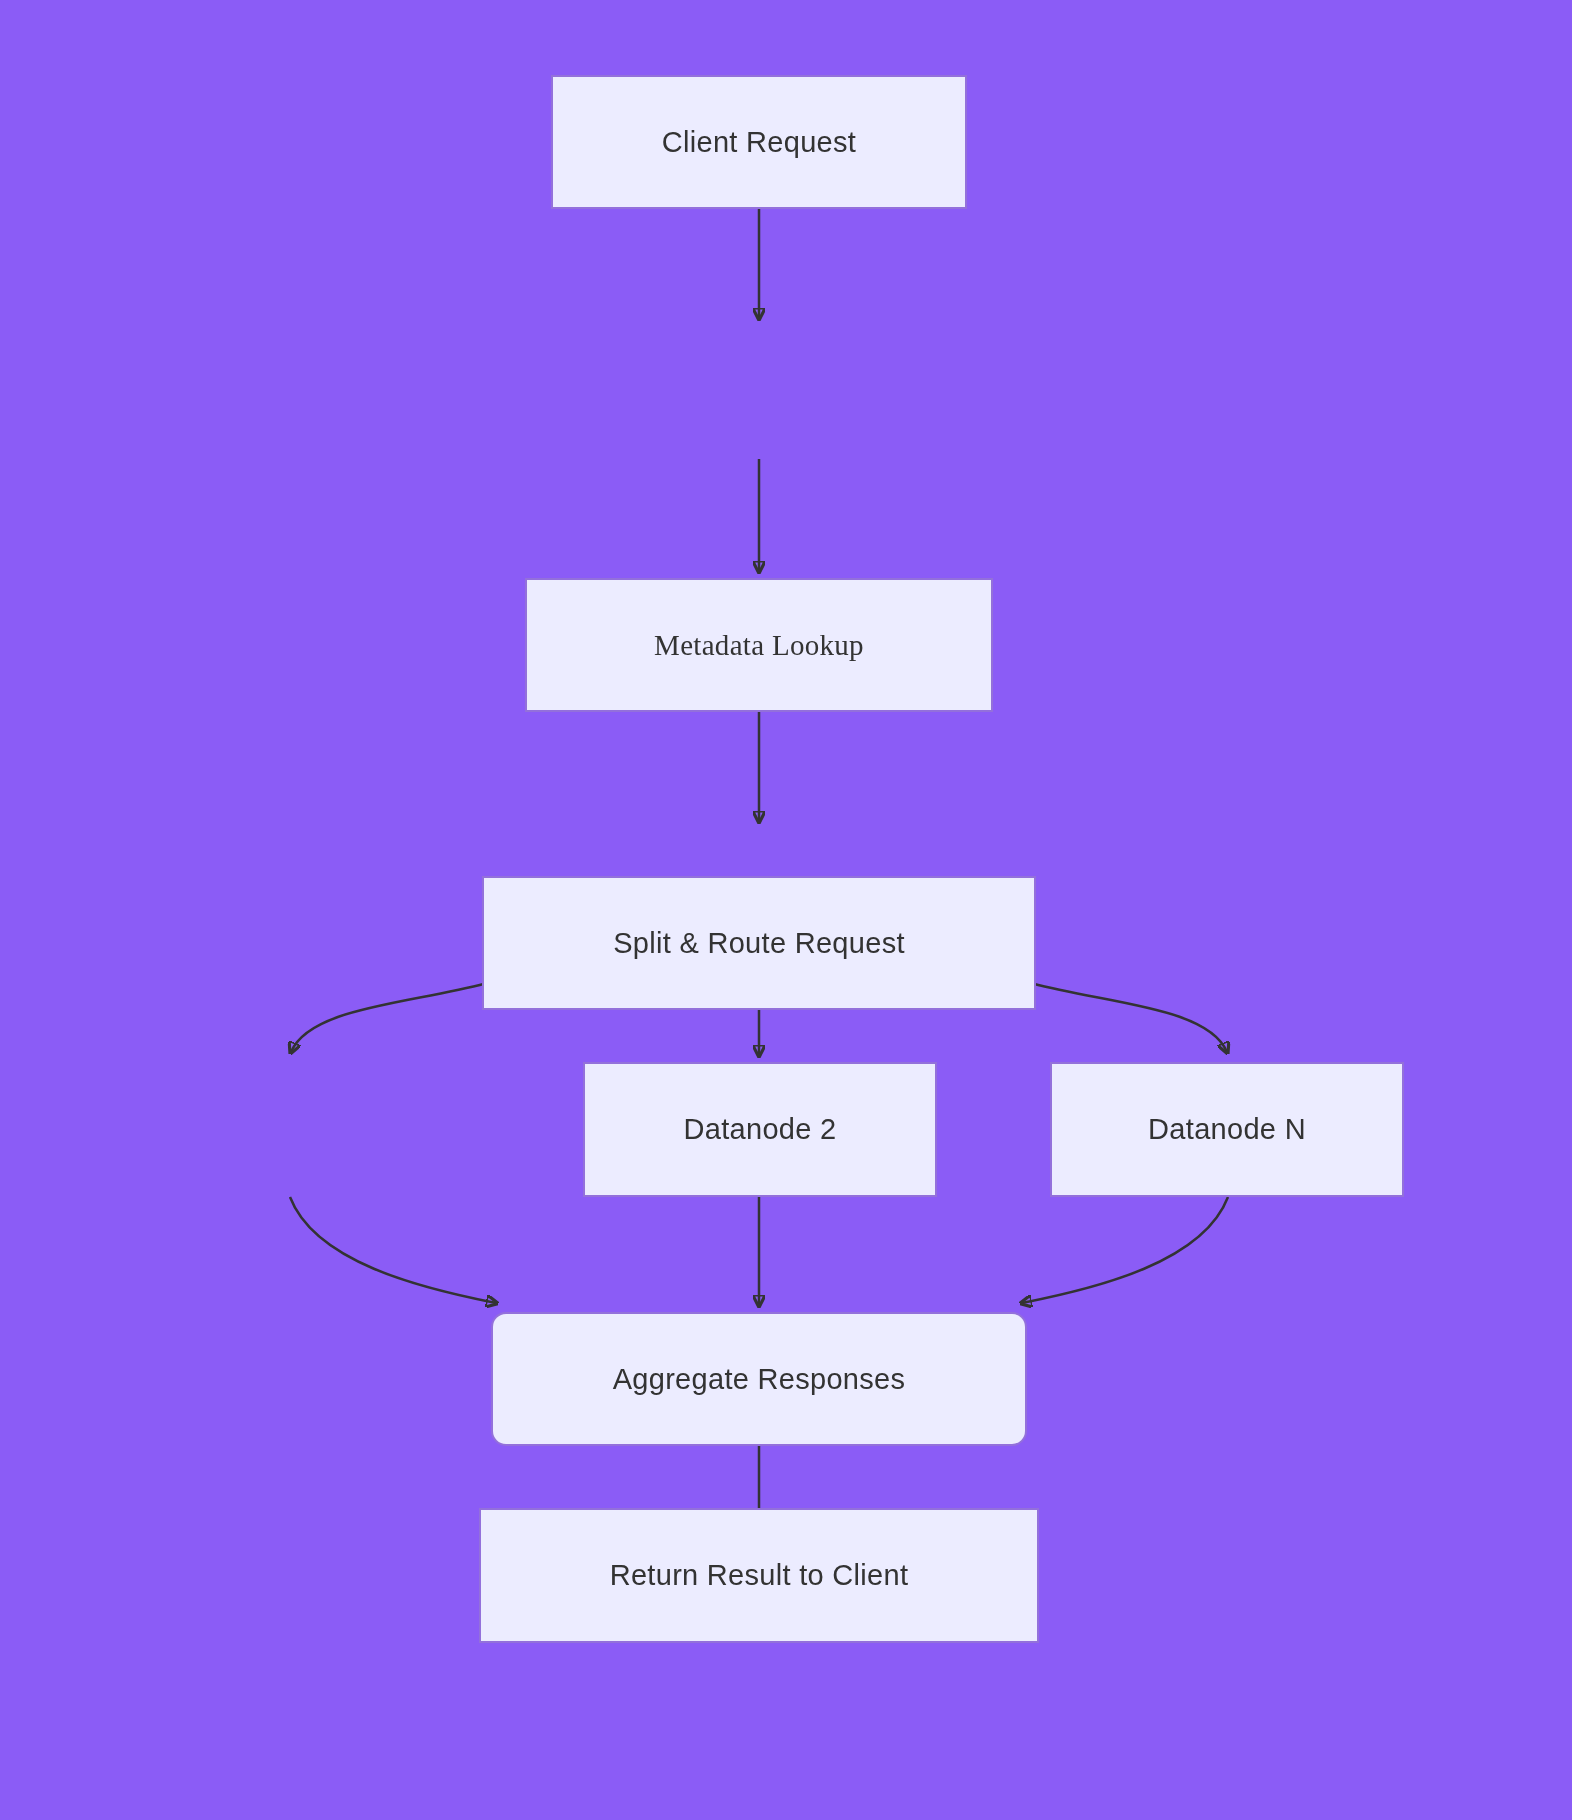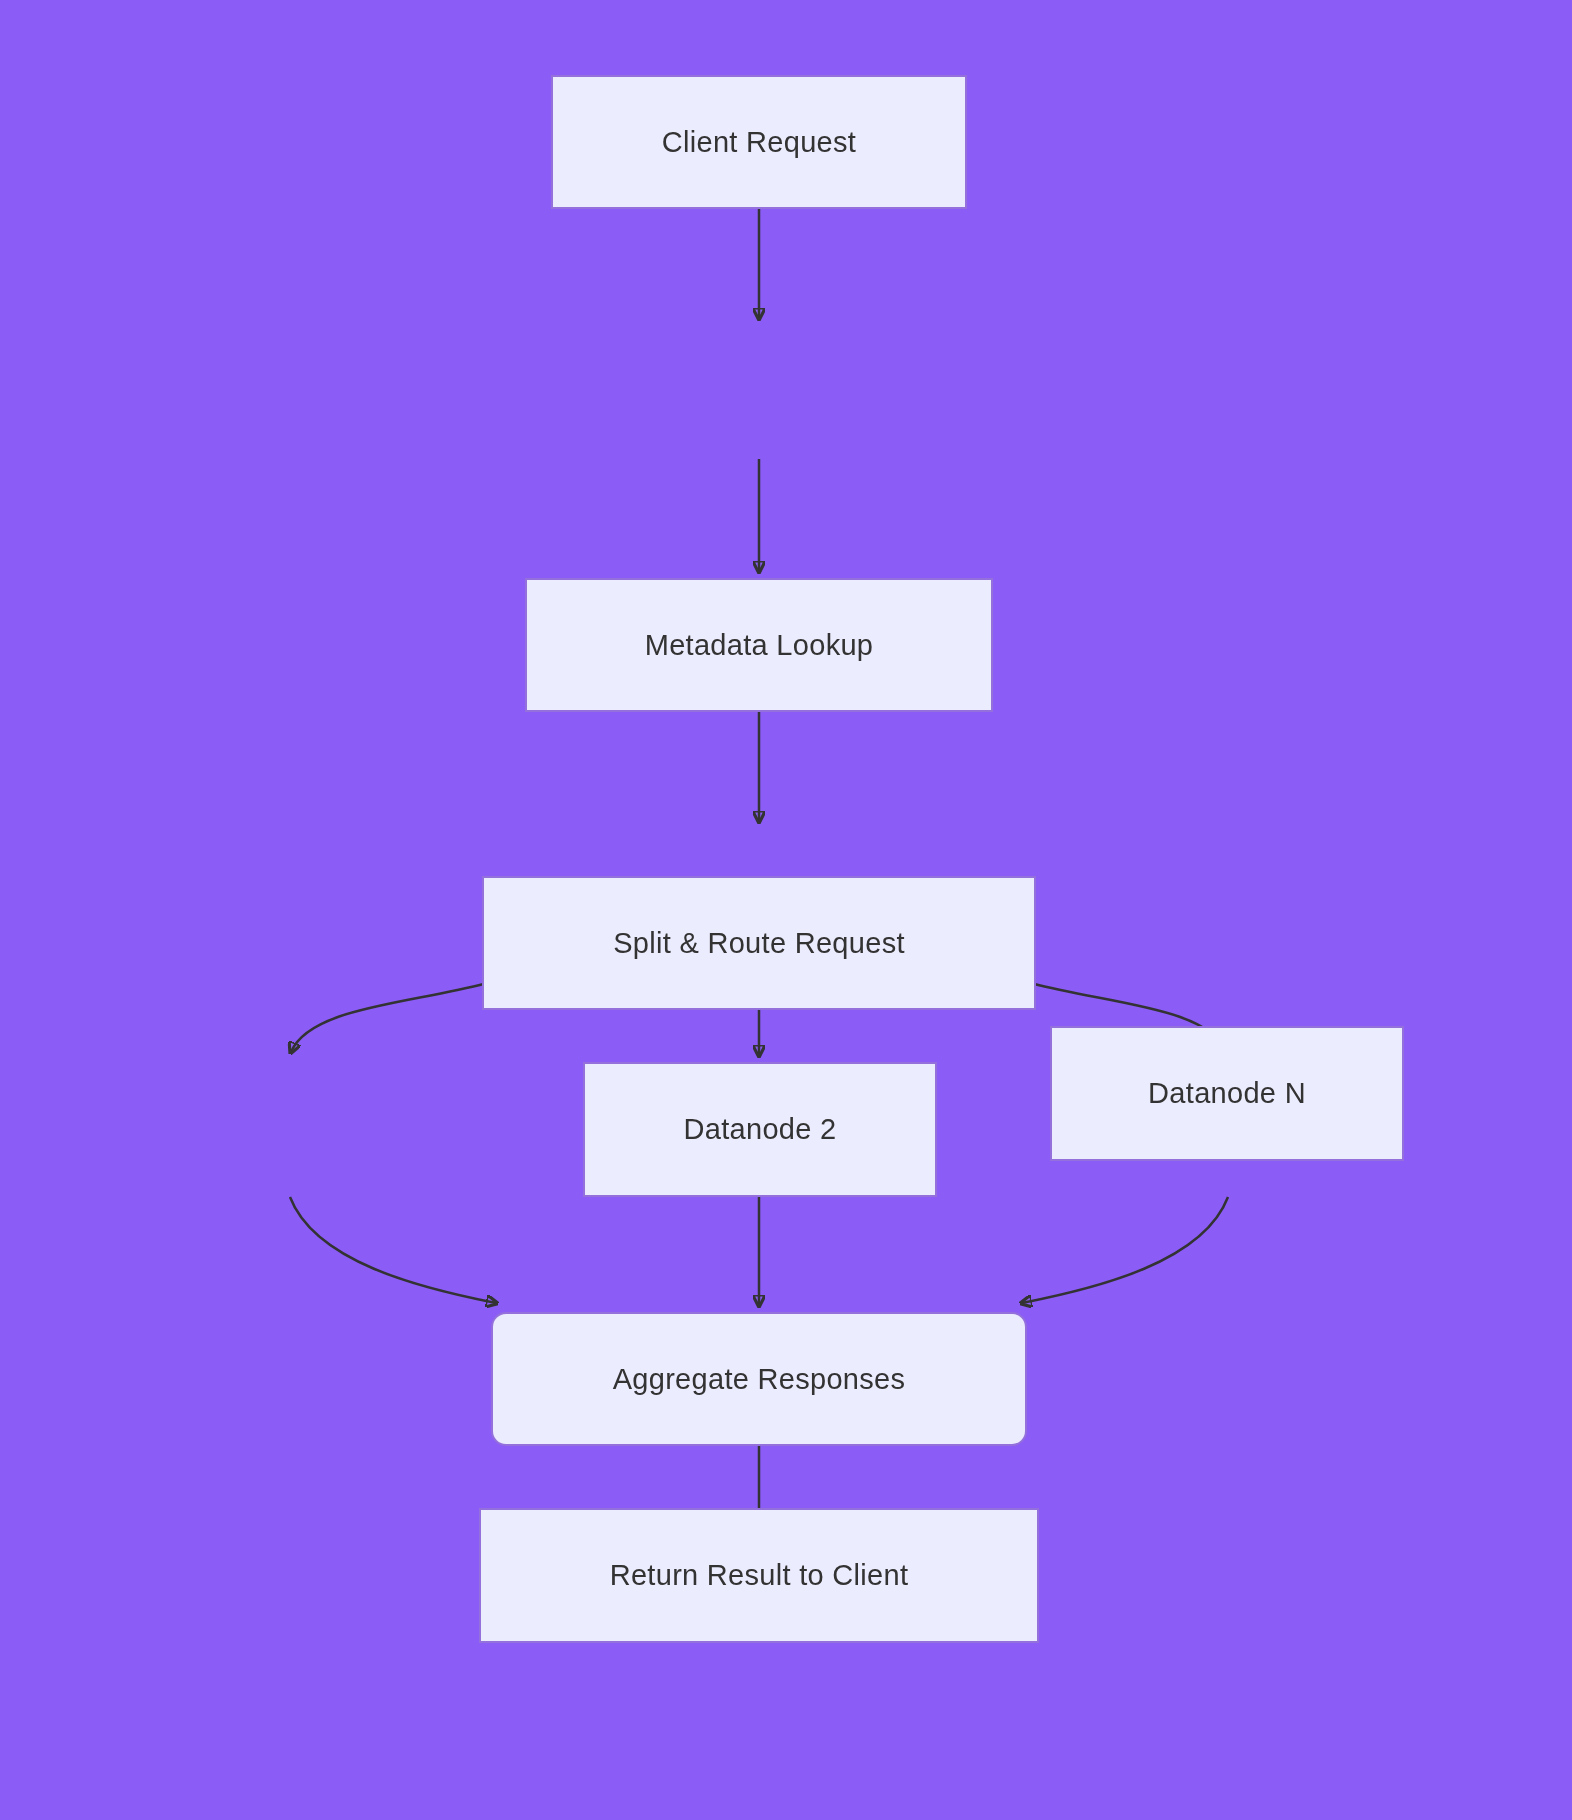--- a/index.html
+++ b/index.html
@@ -63,34 +63,34 @@
     <path d="M 759 1197 L 759 1305" marker-end="url(#arrowhead)"></path>
     <path d="M 1228 1197 C 1203 1262 1098 1288 1022 1303" marker-end="url(#arrowhead)"></path>
     <path d="M 759 1446 L 759 1552" marker-end="url(#arrowhead)"></path>
   </svg>
 
   <div class="node" style="left:551px; top:75px;  width:416px; height:134px;">
     <span>Client Request</span>
   </div>
 
 
-  <div class="node" style="left:525px; top:578px; width:468px; height:134px;">
+  <div class="node" style="left:525px; top:578px; width:468px; height:134px;font-family:Liberation Serif, serif;">
     <span>Metadata Lookup</span>
   </div>
 
   <div class="node" style="left:482px; top:876px; width:554px; height:134px;">
     <span>Split &amp; Route Request</span>
   </div>
 
 
   <div class="node" style="left:583px; top:1062px; width:354px; height:135px;text-align:right;">
     <span>Datanode 2</span>
   </div>
 
-  <div class="node" style="left:1050px; top:1026px; width:354px; height:135px;">
+  <div class="node" style="left:1050px; top:1062px; width:354px; height:135px;">
     <span>Datanode N</span>
   </div>
 
   <div class="node" style="left:491px; top:1312px; width:536px; height:134px;border-radius:15px;">
     <span>Aggregate Responses</span>
   </div>
 
   <div class="node" style="left:479px; top:1508px; width:560px; height:135px;align-items:center;">
     <span>Return Result to Client</span>
   </div>

